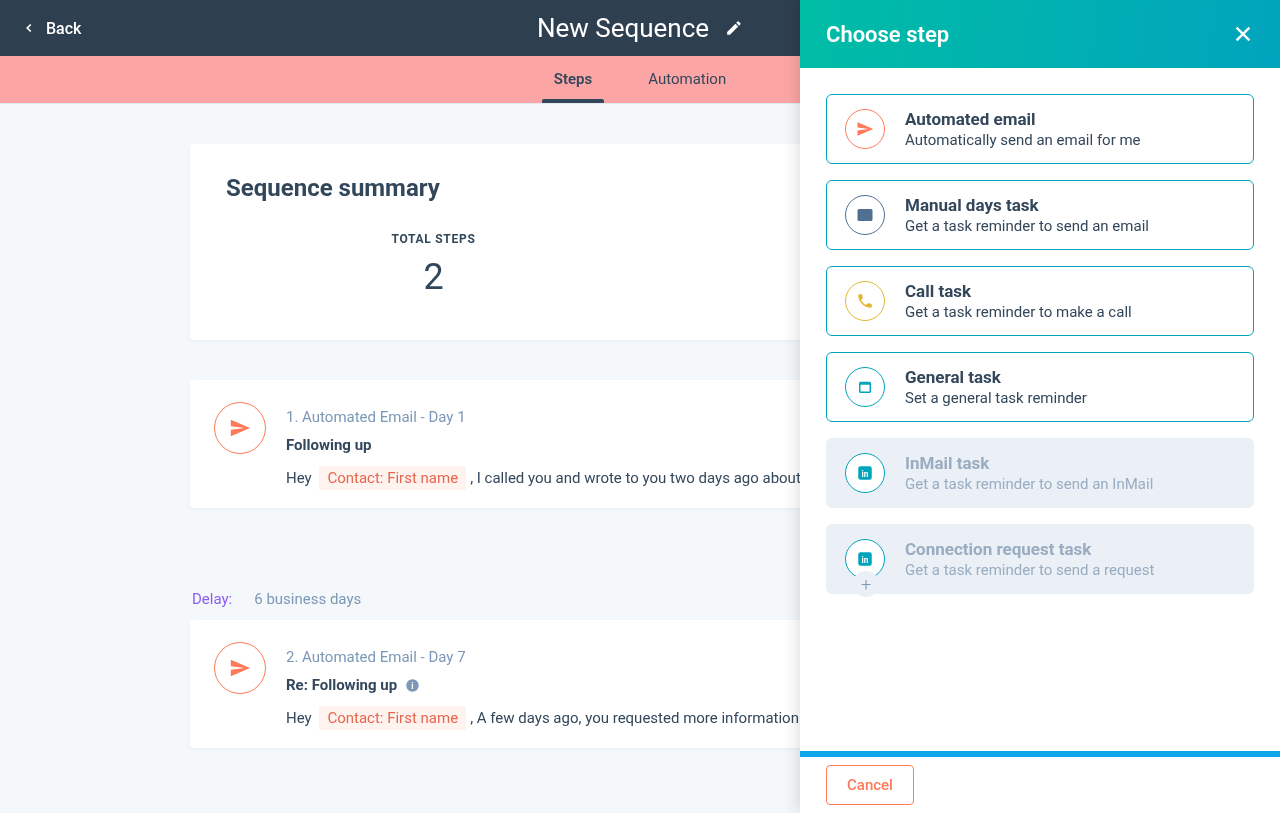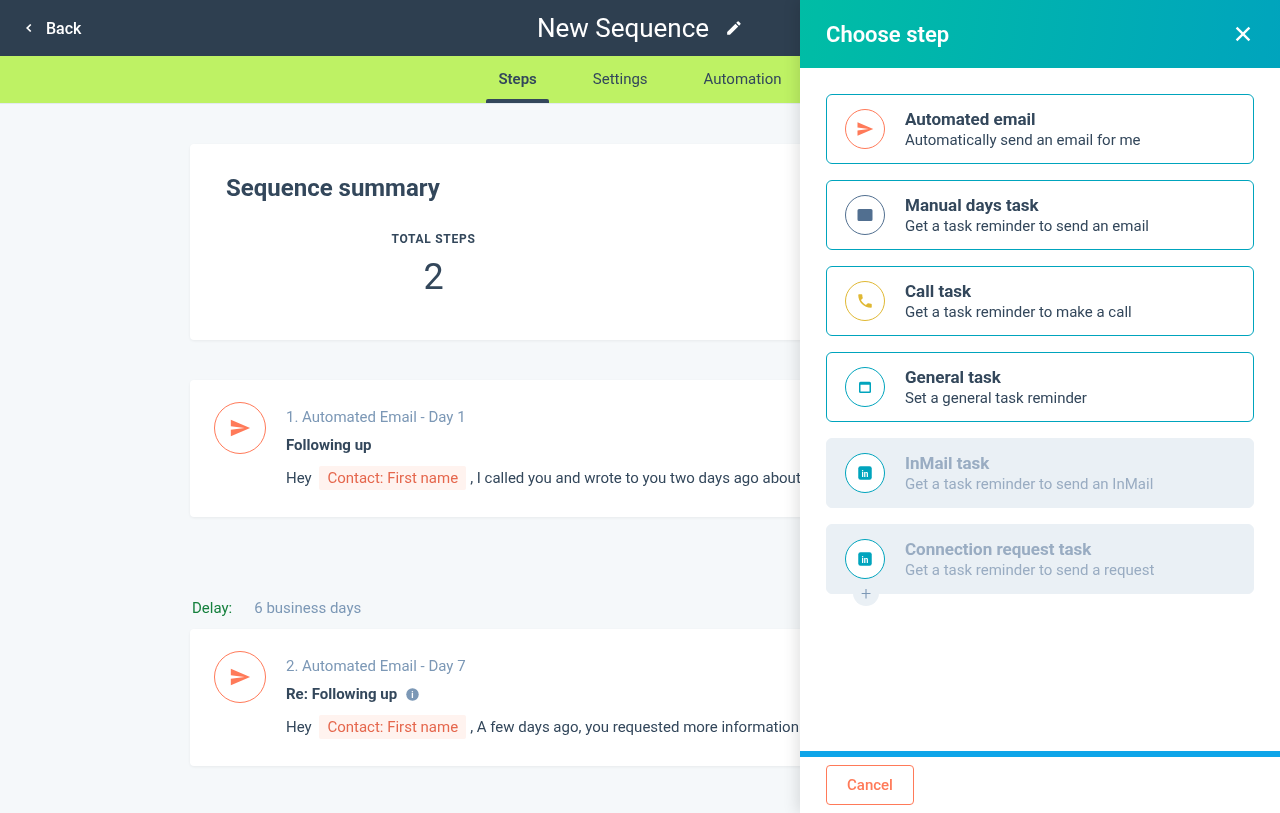--- a/index.html
+++ b/index.html
@@ -27,54 +27,54 @@
 
   
   .appbar{background:var(--navy-dark);height:56px;display:flex;align-items:center;color:#fff;position:relative;}
   .back{display:flex;align-items:center;gap:10px;font-size:16px;font-weight:500;padding-left:22px;cursor:pointer;text-align:right;}
   .back svg{width:14px;height:14px;display:block;}
   .title-wrap{position:absolute;left:50%;transform:translateX(-50%);display:flex;align-items:center;gap:16px;}
   .title{font-size:26px;font-weight:400;}
   .title-wrap svg{width:18px;height:18px;}
 
   
-  .tabbar{background:#bef264;height:48px;display:flex;justify-content:center;align-items:flex-end;border-bottom:1px solid #e3eaf0;}
+  .tabbar{background:#fca5a5;height:48px;display:flex;justify-content:center;align-items:flex-end;border-bottom:1px solid #e3eaf0;}
   .tab{padding:0 28px;height:48px;display:flex;align-items:center;font-size:15px;color:var(--navy);cursor:pointer;position:relative;}
   .tab.active{font-weight:600;}
   .tab.active::after{content:"";position:absolute;left:16px;right:16px;bottom:0;height:4px;background:var(--navy);border-radius:2px 2px 0 0;}
 
   
   .main{padding:40px 0 0 190px;width:1092px;}
 
   .card{background:#fff;border-radius:4px;box-shadow:0 1px 3px rgba(0,0,0,.06);margin-bottom:40px;}
   .summary{padding:30px 36px 42px;width:902px;}
   .summary h2{margin:0 0 30px;font-size:24px;font-weight:700;color:#33475b;}
   .stats{display:flex;gap:0;}
   .stat{flex:1;text-align:center;}
   .stat .lbl{font-size:12px;font-weight:700;letter-spacing:.06em;color:#33475b;text-transform:uppercase;margin-bottom:10px;}
   .stat .val{font-size:36px;font-weight:400;color:#33475b;}
 
-  .step-card{width:902px;padding:22px 26px 27px 24px;display:flex;gap:20px;align-items:flex-start;}
+  .step-card{width:902px;padding:22px 26px 18px 24px;display:flex;gap:20px;align-items:flex-start;}
   .step-icon{width:52px;height:52px;border-radius:50%;display:flex;align-items:center;justify-content:center;flex:0 0 52px;}
   .step-icon.orange{border:1.5px solid var(--orange);background:#fff;}
   .step-icon svg{width:22px;height:22px;}
   .step-body{flex:1;min-width:0;}
   .step-meta{font-size:15px;color:var(--muted);margin:6px 0 10px;}
   .step-subject{font-size:15px;font-weight:700;color:#33475b;margin-bottom:12px;display:flex;align-items:center;gap:8px;}
   .step-subject svg{width:15px;height:15px;}
   .preview{font-size:15px;color:#33475b;white-space:nowrap;overflow:hidden;}
   .token{display:inline-block;background:var(--token-bg);color:var(--token-text);padding:3px 8px;margin:0 4px;border-radius:2px;font-size:15px;}
 
   .connector{display:flex;flex-direction:column;align-items:center;margin-left:450px;position:relative;height:80px;}
   .connector .line{width:2px;flex:1;background:var(--line);}
   .plus{width:26px;height:26px;border-radius:50%;background:#eaf0f5;color:var(--muted);display:flex;align-items:center;justify-content:center;font-size:18px;font-weight:300;cursor:pointer;border:none;z-index:1;}
 
   .delay{font-size:15px;color:var(--muted);margin-left:2px;margin-top:-38px;display:flex;gap:10px;align-items:center;}
   .delay .value{color:var(--muted);margin-left:12px;}
-  .delay-label{color:#15803d;}
+  .delay-label{color:#8b5cf6;}
   .arrowhead{width:0;height:0;border-left:5px solid transparent;border-right:5px solid transparent;border-top:8px solid var(--line);}
   .tail{display:flex;flex-direction:column;align-items:center;margin-left:450px;margin-top:10px;height:40px;}
   .tail .line{width:2px;height:30px;background:var(--line);}
 
   
   .panel{position:absolute;right:0;top:0;bottom:0;width:480px;background:#fff;box-shadow:-3px 0 14px rgba(0,0,0,.12);display:flex;flex-direction:column;}
   .panel-head{height:68px;background:linear-gradient(100deg,var(--panel-grad-a) 0%,var(--panel-grad-b) 100%);display:flex;align-items:center;justify-content:space-between;padding:0 26px;}
   .panel-head h3{margin:0;color:#fff;font-size:22px;font-weight:600;}
   .panel-head svg{width:22px;height:22px;cursor:pointer;}
   .panel-body{flex:1;overflow:auto;padding:26px;}
@@ -116,23 +116,20 @@
         <path d="M3 17.25V21h3.75L17.81 9.94l-3.75-3.75L3 17.25zM20.71 7.04a1 1 0 0 0 0-1.41l-2.34-2.34a1 1 0 0 0-1.41 0l-1.83 1.83 3.75 3.75 1.83-1.83z"></path>
       </svg>
   </div>
 </div>
 
 <div class="tabbar">
   <div class="tab active">
       <span>Steps</span>
     </div>
   <div class="tab">
-      <span>Settings</span>
-    </div>
-  <div class="tab">
       <span>Automation</span>
     </div>
 </div>
 
 <div class="main">
 
   <div class="card summary">
     <h2>Sequence summary</h2>
     <div class="stats">
       <div class="stat">

